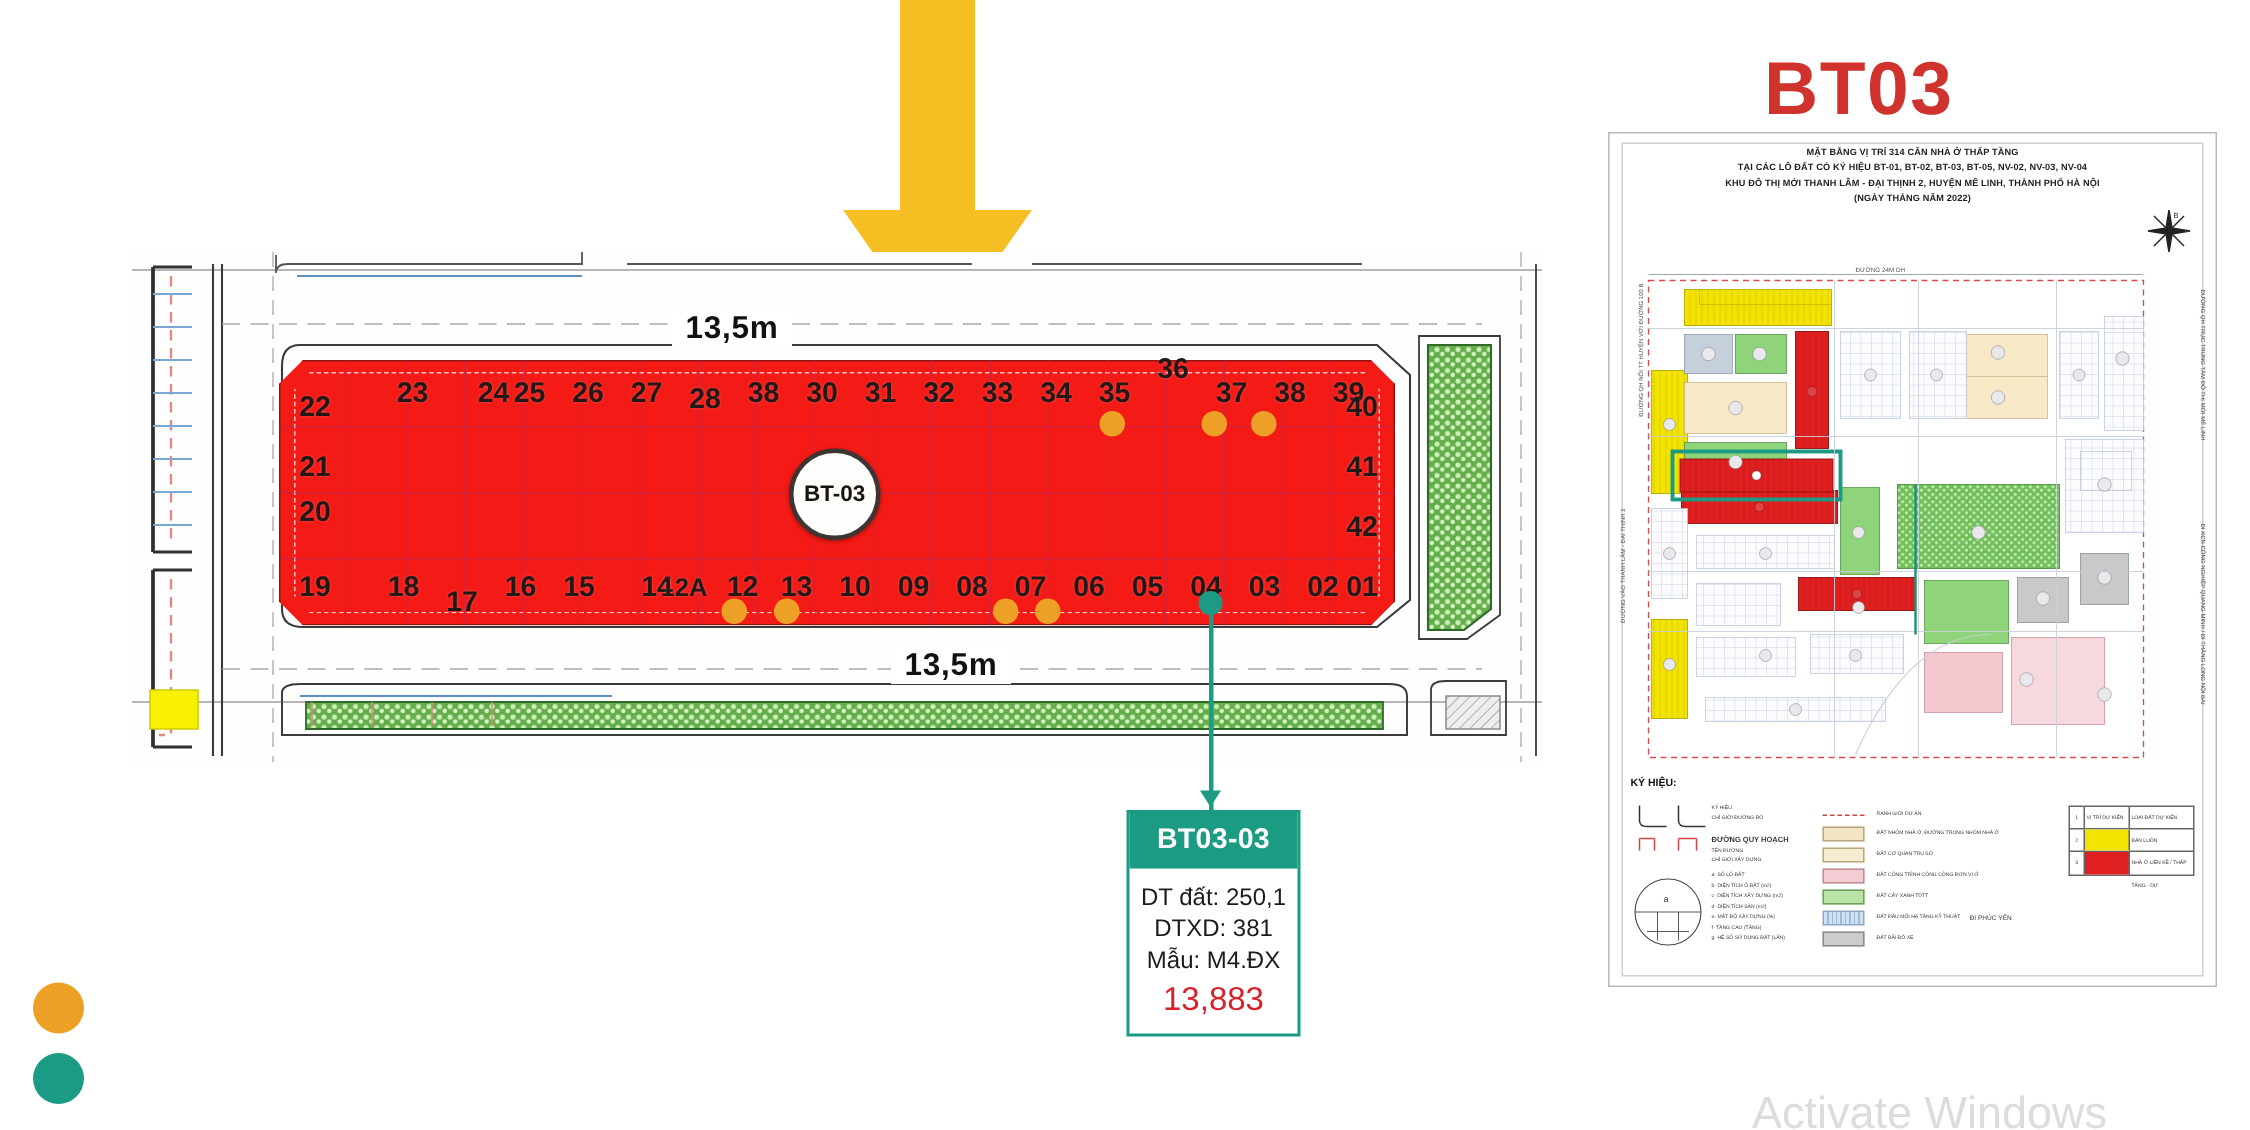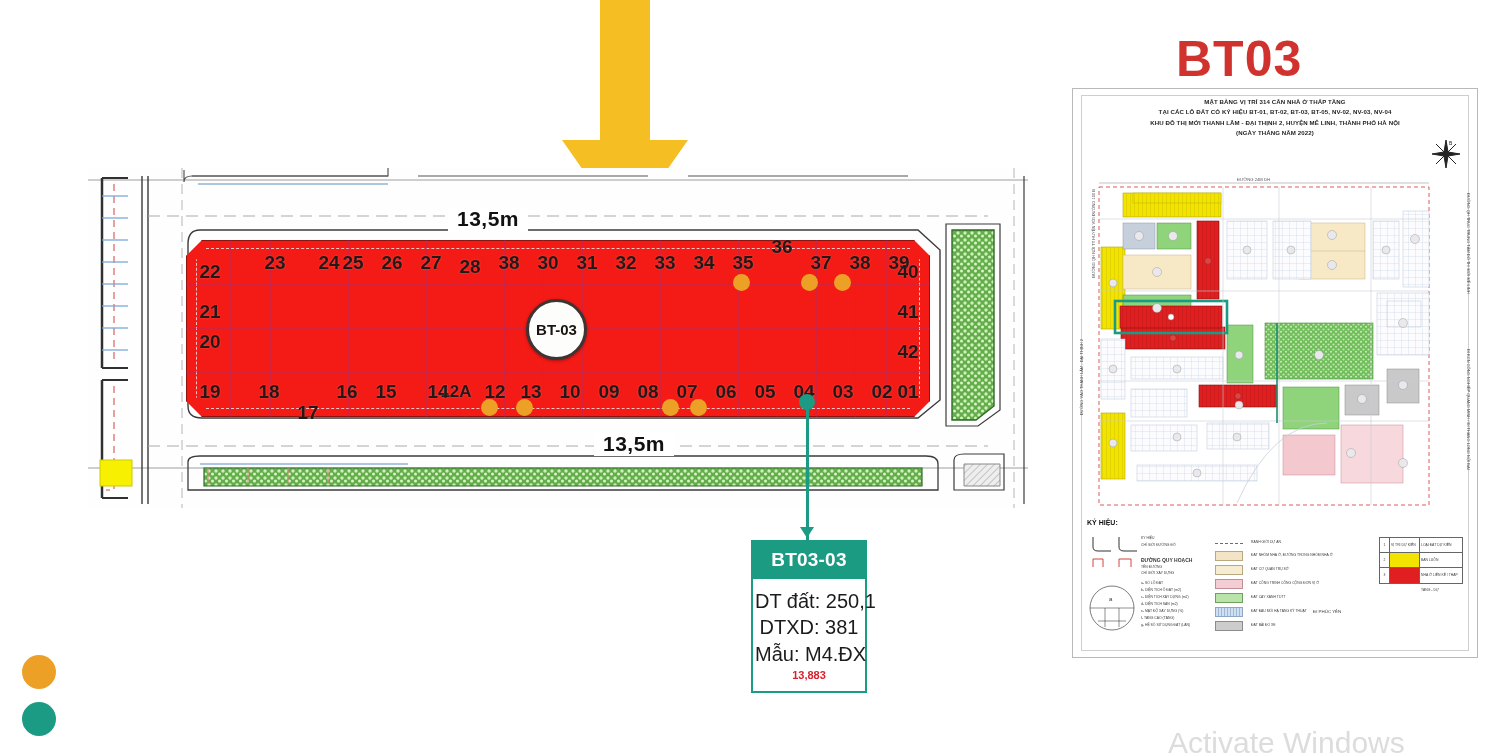--- a/index.html
+++ b/index.html
@@ -93,22 +93,22 @@
     position: absolute; left: 751px; top: 540px; width: 116px;
     border: 2px solid #1b9b83; background: #fff;
     z-index: 8;
   }
   .info-card-header {
     background: #1a9b82; color: #fff; text-align: center;
     font-size: 19px; font-weight: 700; padding: 7px 2px 8px;
     letter-spacing: .2px;
   }
   .info-card-body { padding: 9px 2px 10px; text-align: center; }
-  .info-line { font-size: 20px; color: #1c1c1c; line-height: 1.32; white-space: nowrap; }
-  .info-price { font-size: 11px; font-weight: 700; color: #d9202b; margin-top: 2px; }
+  .info-line { font-size: 16px; color: #1c1c1c; line-height: 1.32; white-space: nowrap; }
+  .info-price { font-size: 22px; font-weight: 400; color: #d9202b; margin-top: 2px; }
 
   
   .legend-dot { position: absolute; width: 34px; height: 34px; border-radius: 50%; }
 
   
   .right-title {
     position: absolute; left: 1176px; top: 34px;
     font-size: 50px; font-weight: 700; color: #d0332e;
     letter-spacing: 1px; line-height: 1;
   }
@@ -270,21 +270,21 @@
   <div class="cell-num" style="left:192px;top:301px;width:36px">21</div>
   <div class="cell-num" style="left:192px;top:331px;width:36px">20</div>
   <div class="cell-num" style="left:192px;top:381px;width:36px">19</div>
 
   <div class="cell-num" style="left:890px;top:261px;width:36px">40</div>
   <div class="cell-num" style="left:890px;top:301px;width:36px">41</div>
   <div class="cell-num" style="left:890px;top:341px;width:36px">42</div>
   <div class="cell-num" style="left:890px;top:381px;width:36px">01</div>
 
   <div class="cell-num" style="left:252px;top:381px;width:34px">18</div>
-  <div class="cell-num" style="left:291px;top:402px;width:34px">17</div>
+  <div class="cell-num" style="left:291px;top:391px;width:34px">17</div>
   <div class="cell-num" style="left:330px;top:381px;width:34px">16</div>
   <div class="cell-num" style="left:369px;top:381px;width:34px">15</div>
   <div class="cell-num" style="left:421px;top:381px;width:34px">14</div>
   <div class="cell-num small" style="left:434px;top:382px;width:44px">12A</div>
   <div class="cell-num" style="left:478px;top:381px;width:34px">12</div>
   <div class="cell-num" style="left:514px;top:381px;width:34px">13</div>
   <div class="cell-num" style="left:553px;top:381px;width:34px">10</div>
   <div class="cell-num" style="left:592px;top:381px;width:34px">09</div>
   <div class="cell-num" style="left:631px;top:381px;width:34px">08</div>
   <div class="cell-num" style="left:670px;top:381px;width:34px">07</div>

